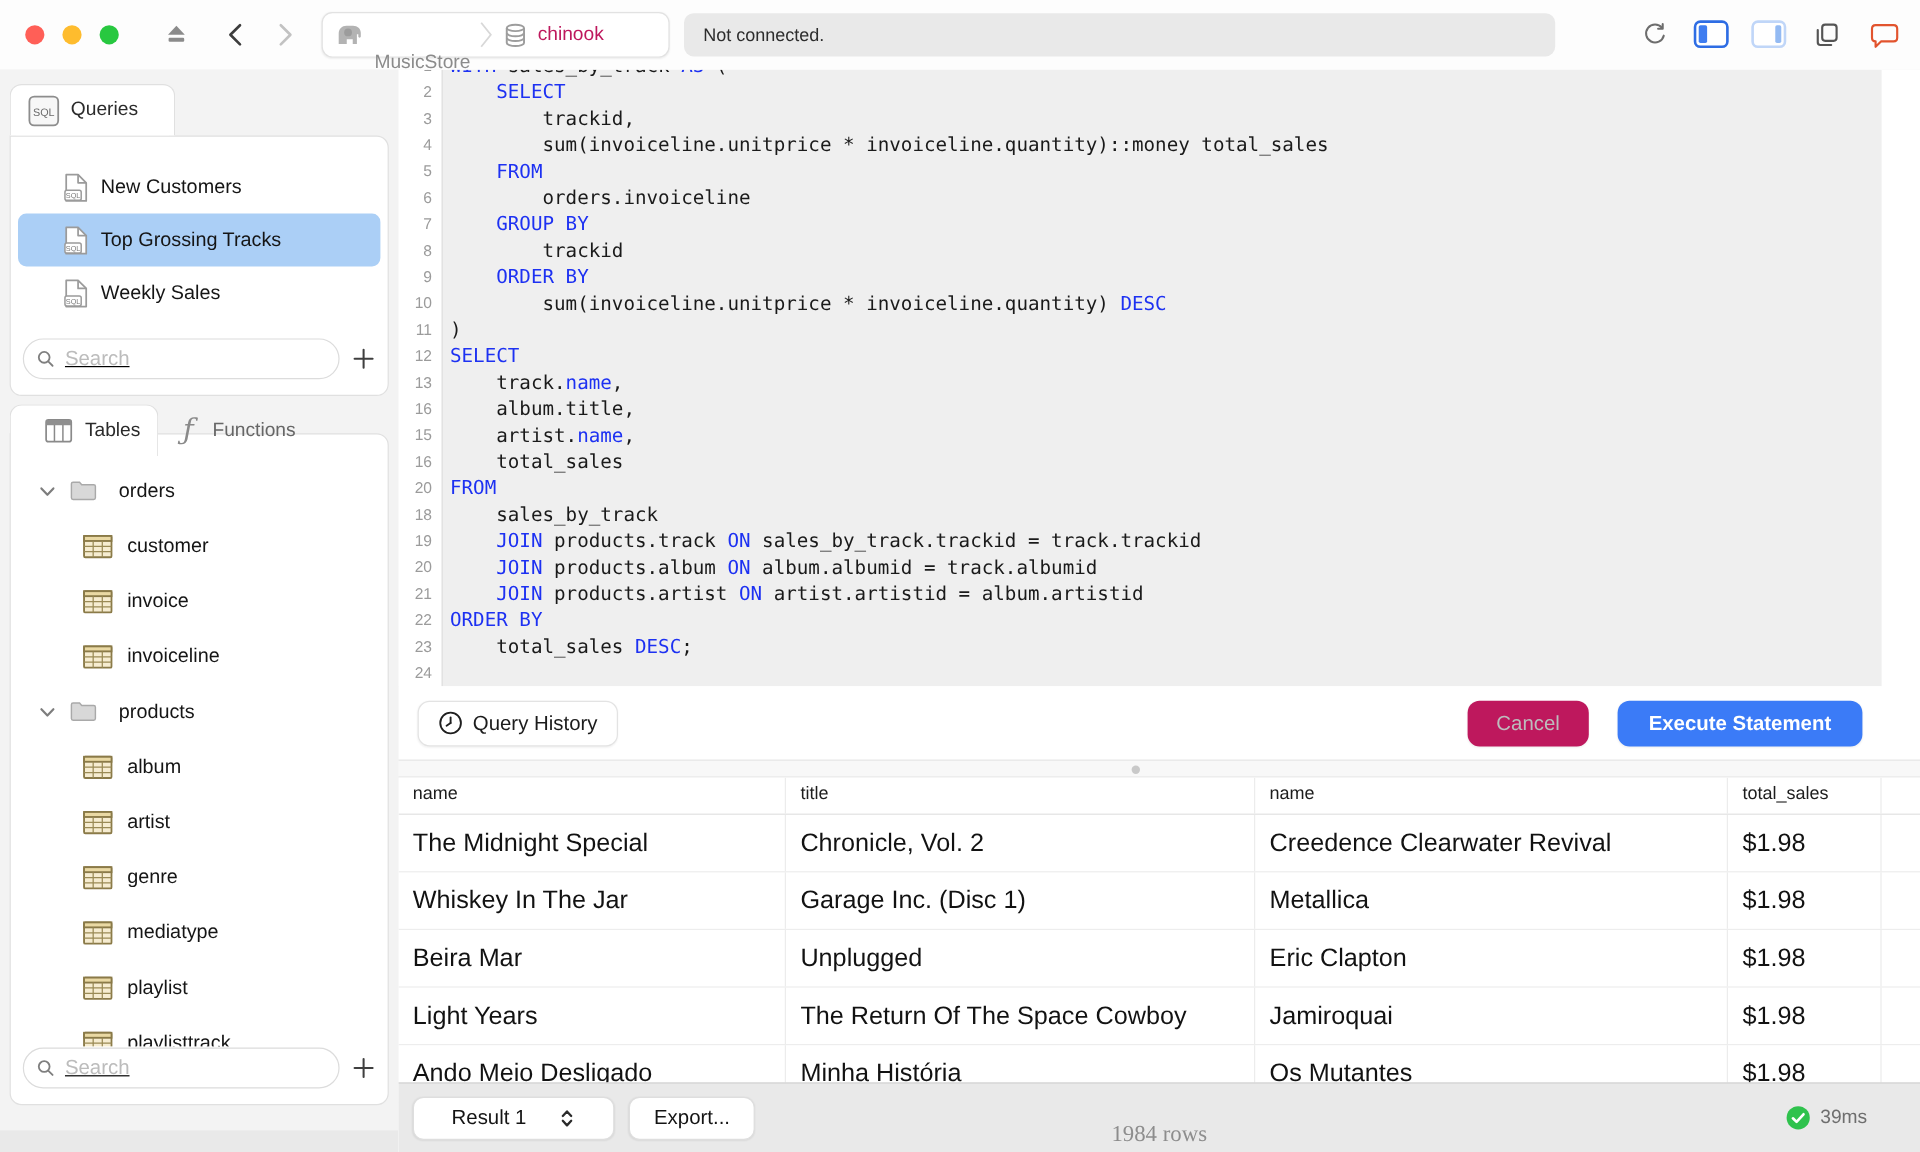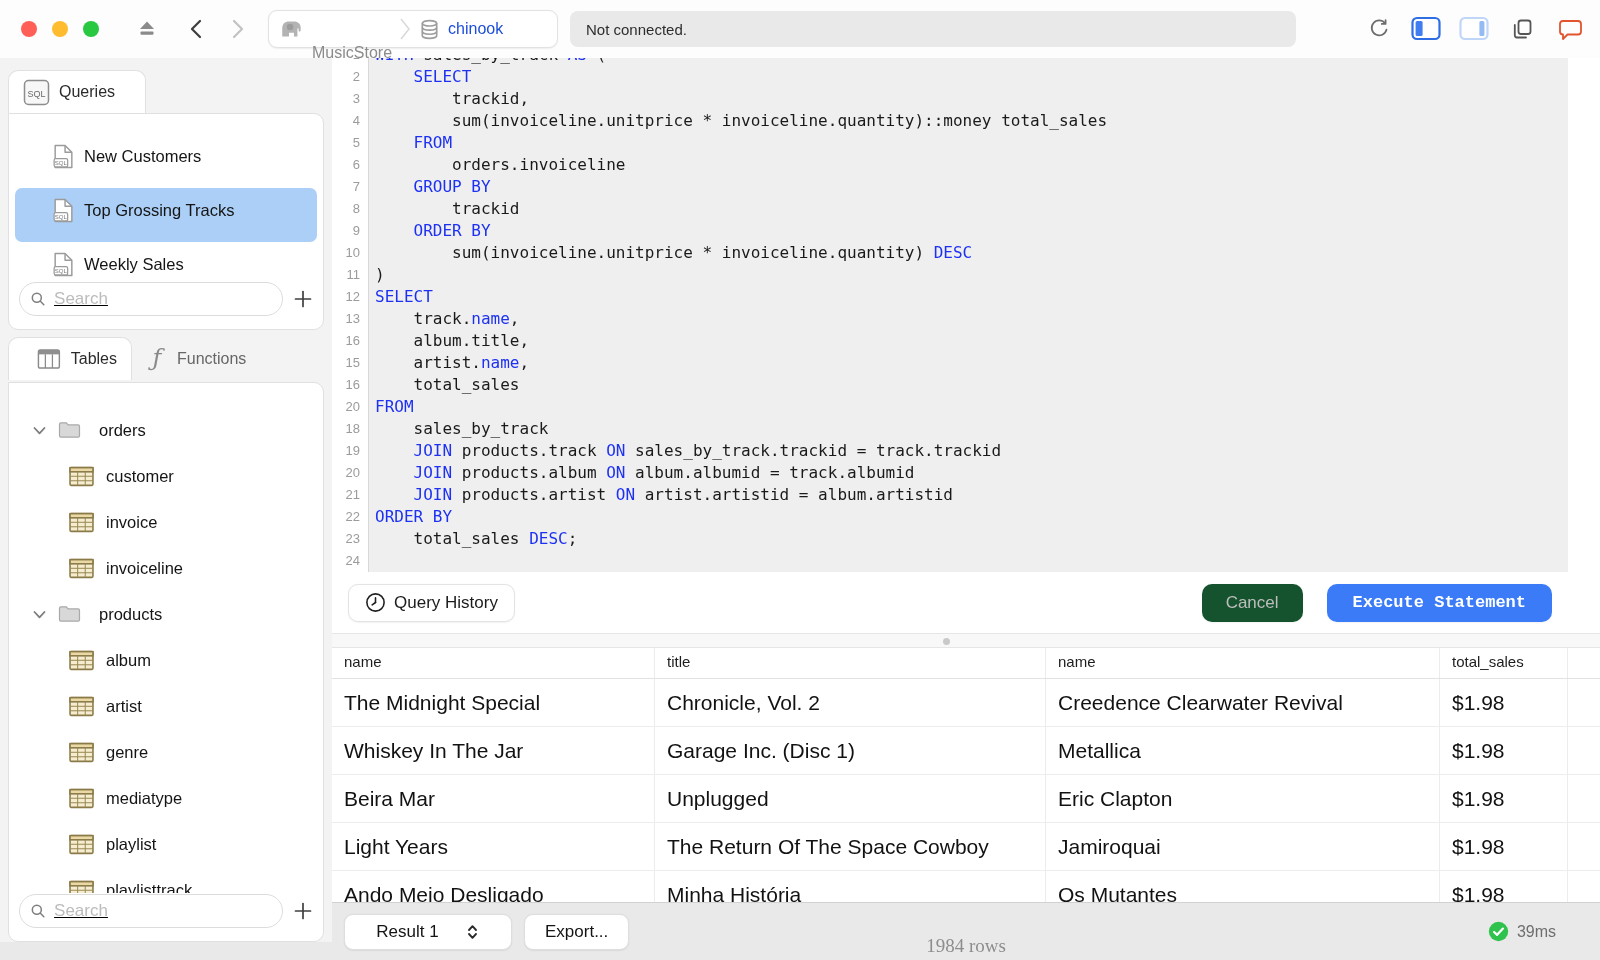--- a/index.html
+++ b/index.html
@@ -13,39 +13,39 @@
   .tl{width:16px;height:16px;border-radius:50%;display:block;border:none;padding:0;cursor:default;}
   .tl.red{background:#ff5f57;}
   .tl.yellow{background:#febc2e;}
   .tl.green{background:#28c840;}
   .tbtn{position:absolute;top:14px;background:none;border:none;padding:0;width:30px;height:30px;
         display:flex;align-items:center;justify-content:center;cursor:default;}
   .breadcrumb{position:absolute;left:268px;top:10px;height:38px;width:290px;background:#fff;
               border:1px solid #e2e2e2;border-radius:9px;display:flex;align-items:center;
               padding:0 10px;box-sizing:border-box;gap:7px;box-shadow:0 .5px 1.5px rgba(0,0,0,.06);}
   .bc-conn{font-size:16px;color:#8b8b8b;margin-top:48px;}
-  .bc-db{font-size:16px;color:#1d4ed8;text-align:right;}
+  .bc-db{font-size:16px;color:#be185d;text-align:right;}
   .status-field{position:absolute;left:570px;top:11px;width:726px;height:36px;background:#e9e9e9;
                 border-radius:8px;display:flex;align-items:center;padding:0 16px;box-sizing:border-box;}
   .status-field span{font-size:15px;color:#2d2d2d;}
   .tb-right{position:absolute;right:14px;top:14px;display:flex;gap:16px;align-items:center;}
   .tb-right .tbtn2{background:none;border:none;padding:0;width:32px;height:30px;display:flex;
                    align-items:center;justify-content:center;cursor:default;}
 
   
   .sidebar{position:absolute;left:0;top:58px;width:332px;height:884px;background:#f3f3f3;z-index:10;}
   .panel-tab{position:absolute;height:43px;background:#fff;border:1px solid #e0e0e0;border-bottom:none;
              border-radius:10px 10px 0 0;display:flex;align-items:center;gap:9px;padding:0 14px;
              box-sizing:border-box;z-index:3;}
   .panel-tab .lbl{font-size:16px;color:#2b2b2b;}
   .panel-tab.inactive{background:transparent;border:none;}
   .panel-tab.inactive .lbl{color:#666;}
   .panel-body{position:absolute;left:8px;right:8px;background:#fff;border:1px solid #e0e0e0;
               border-radius:0 10px 10px 10px;box-sizing:border-box;overflow:hidden;}
-  .qitem{display:flex;align-items:center;gap:10px;height:44px;margin:0 6px;padding:0 0 10px 38px;
+  .qitem{display:flex;align-items:center;gap:10px;height:44px;margin:0 6px;padding:0 0 0 38px;
          border-radius:7px;cursor:default;}
   .qitem.selected{background:#abcff6;}
   .qitem .qlbl{font-size:16.5px;color:#151515;}
   .titem{display:flex;align-items:center;height:46px;cursor:default;}
   .titem .tlbl{font-size:16.5px;color:#151515;margin-left:12px;}
   .titem.folder{padding-left:24px;gap:6px;}
   .titem.table{padding-left:60px;}
   .searchrow{position:absolute;left:10px;right:8px;bottom:12px;height:36px;display:flex;align-items:center;gap:8px;text-decoration:underline;}
   .searchbox{flex:1;height:34px;border:1px solid #dcdcdc;border-radius:17px;background:#fff;
              display:flex;align-items:center;padding:0 10px;box-sizing:border-box;gap:6px;}
@@ -66,22 +66,22 @@
   .cl{height:22px;line-height:22px;font-family:"DejaVu Sans Mono",monospace;font-size:16px;
       white-space:pre;color:#1a1a1a;}
   .kw{color:#1d31f2;}
 
   
   .actions{position:absolute;left:0;top:514px;right:0;height:61px;background:#fff;display:flex;
            align-items:center;padding:0 48px 0 16px;box-sizing:border-box;}
   .btn{height:38px;border-radius:10px;border:1px solid #e3e3e3;background:#fff;display:flex;
        align-items:center;gap:8px;padding:0 16px;font-size:17px;color:#1c1c1c;cursor:default;
        box-shadow:0 .5px 1.5px rgba(0,0,0,.05);font-family:"Liberation Sans",sans-serif;}
-  .btn.cancel{border:none;background:#14532d;color:#bdbdbd;padding:0 24px;margin-right:24px;}
-  .btn.execute{border:none;background:#3b7bf7;color:#fff;font-weight:600;padding:0 26px;font-family:Liberation Mono, monospace;}
+  .btn.cancel{border:none;background:#be185d;color:#bdbdbd;padding:0 24px;margin-right:24px;}
+  .btn.execute{border:none;background:#3b7bf7;color:#fff;font-weight:600;padding:0 26px;}
   .spacer{flex:1;}
 
   
   .divider{position:absolute;left:0;top:575px;right:0;height:15px;background:#f8f8f8;
            border-top:1px solid #e6e6e6;border-bottom:1px solid #e6e6e6;box-sizing:border-box;}
   .divider .dot{position:absolute;left:611px;top:4px;width:7px;height:7px;border-radius:50%;background:#c9c9c9;}
 
   
   .results{position:absolute;left:0;top:590px;right:0;bottom:0;background:#fff;overflow:hidden;}
   .rrow{display:grid;grid-template-columns:323px 391px 394px 128px 1fr;}
@@ -260,21 +260,21 @@
         <line x1="16.2" y1="6" x2="16.2" y2="20.5" stroke="#8a8a8a" stroke-width="1.3"></line>
       </svg>
       <span class="lbl">Tables</span>
     </div>
     <div class="panel-tab inactive" style="left:132px;top:279px;width:160px;">
       <svg width="22" height="26" viewBox="0 0 22 26">
         <text x="11" y="20" font-size="24" font-style="italic" fill="#8a8a8a" text-anchor="middle" font-family="DejaVu Serif">ƒ</text>
       </svg>
       <span class="lbl">Functions</span>
     </div>
-    <div class="panel-body" style="top:324px;height:560px;">
+    <div class="panel-body" style="top:303px;height:560px;">
       <div id="table-tree" style="padding-top:24px;">
           <div class="titem folder">
             <span style="display: flex;">
               <svg width="13" height="9" viewBox="0 0 13 9">
                 <polyline points="1.5,2 6.5,7.3 11.5,2" fill="none" stroke="#7d7d7d" stroke-width="1.8" stroke-linecap="round" stroke-linejoin="round"></polyline>
               </svg>
             </span>
             <span style="display: flex; margin-left: 6px;">
               <svg width="23" height="20" viewBox="0 0 23 20">
                 <path d="M1.5 4.2 Q1.5 2.8 2.9 2.8 L8.3 2.8 L10.1 4.9 L20.1 4.9 Q21.5 4.9 21.5 6.3 L21.5 15.8 Q21.5 17.2 20.1 17.2 L2.9 17.2 Q1.5 17.2 1.5 15.8 Z" fill="#d8d8d8" stroke="#a9a9a9" stroke-width="1.2"></path>

